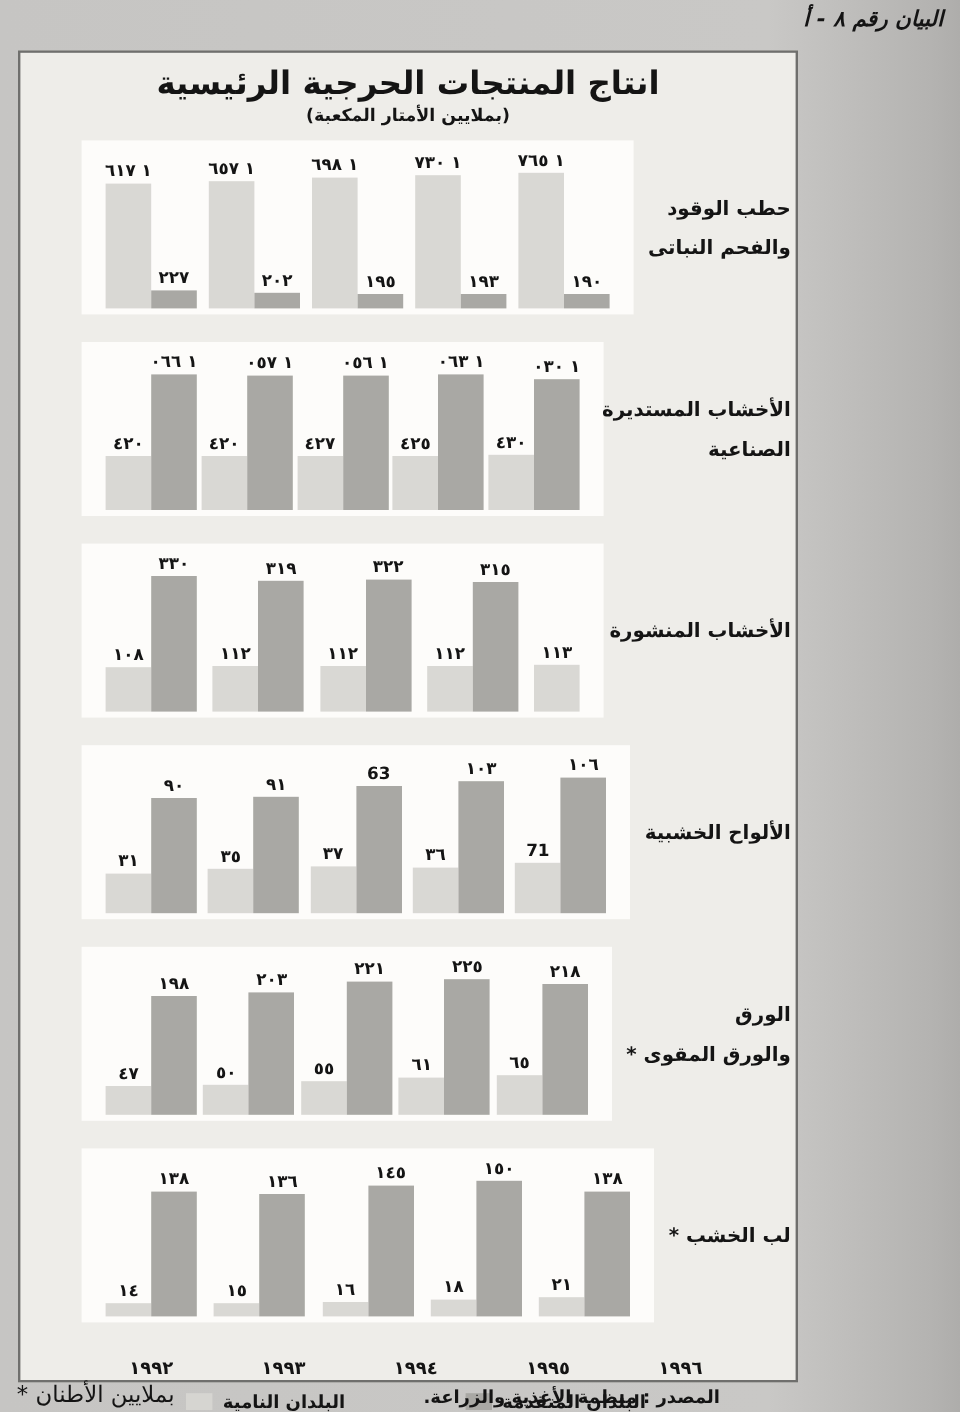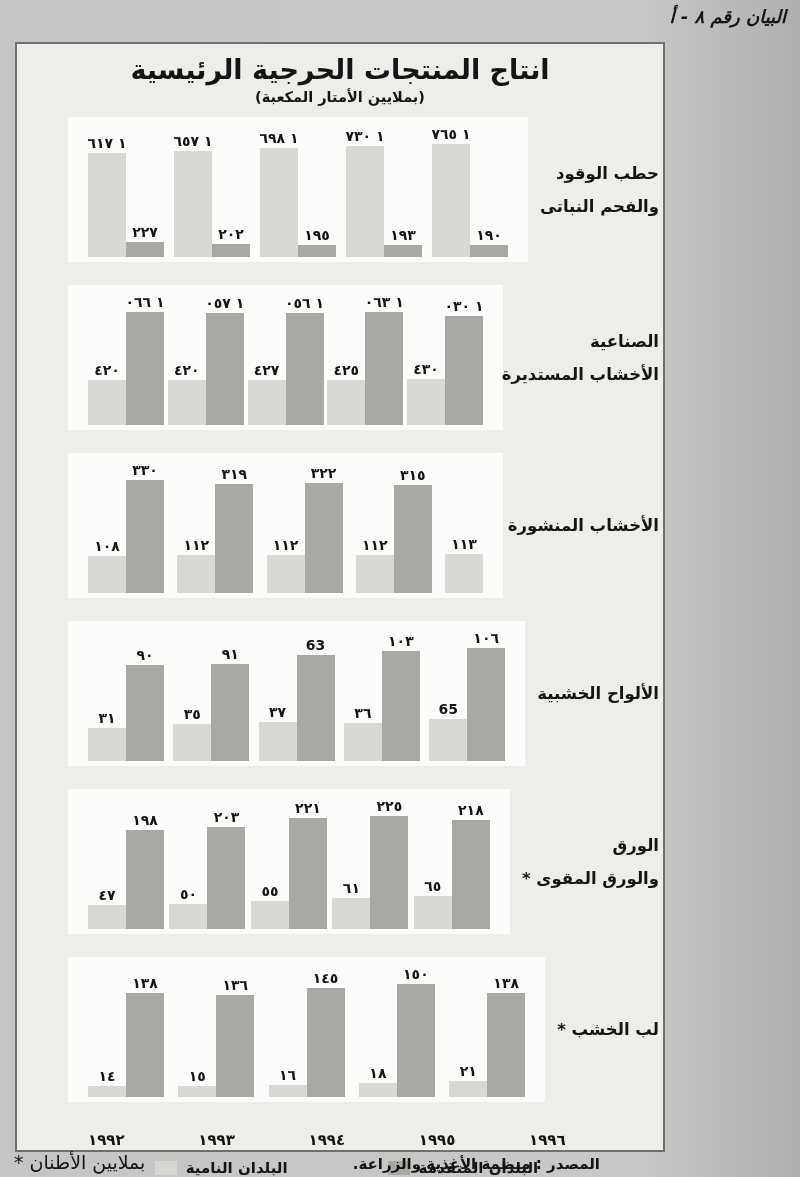--- a/index.html
+++ b/index.html
@@ -42,21 +42,21 @@
     flex:1;direction:rtl;display:flex;flex-direction:column;justify-content:center;
     font-size:16.5px;font-weight:bold;line-height:2.0;
     padding-left:12px;padding-right:4px;text-align:right;
     box-sizing:border-box;max-width:160px;margin-right:0;
   }
   .panel-label div{white-space:nowrap;}
   .years-row{
     margin-left:51px;width:557px;display:flex;justify-content:space-between;
     padding:6px 20px 0 20px;box-sizing:border-box;
   }
-  .year{width:76px;text-align:left;font-size:15px;font-weight:bold;}
+  .year{width:76px;text-align:center;font-size:15px;font-weight:bold;}
   .legend-row{
     margin-left:51px;width:557px;display:flex;justify-content:center;
     gap:100px;margin-top:10px;align-items:center;
   }
   .legend-entry{display:flex;align-items:center;gap:9px;}
   .legend-swatch{width:22px;height:14px;display:inline-block;}
   .legend-swatch.light{background:#d6d5d1;}
   .legend-swatch.dark{background:#a9a8a4;}
   .legend-label{font-size:15px;font-weight:bold;direction:rtl;}
   .footnote{
@@ -182,22 +182,22 @@
               <div class="bar-value">٤٣٠</div>
               <div class="bar light" style="height: 46px;"></div>
             </div>
             <div class="bar-wrap">
               <div class="bar-value">١ ٠٣٠</div>
               <div class="bar dark" style="height: 109px;"></div>
             </div>
           </div>
         </div>
         <div class="panel-label">
+          <div>الأخشاب المستديرة</div>
           <div>الصناعية</div>
-          <div>الأخشاب المستديرة</div>
         </div>
       </div>
       <div class="chart-row">
         <div class="panel">
           <div class="bar-group">
             <div class="bar-wrap">
               <div class="bar-value">١٠٨</div>
               <div class="bar light" style="height: 37px;"></div>
             </div>
             <div class="bar-wrap">
@@ -283,21 +283,21 @@
               <div class="bar-value">٣٦</div>
               <div class="bar light" style="height: 38px;"></div>
             </div>
             <div class="bar-wrap">
               <div class="bar-value">١٠٣</div>
               <div class="bar dark" style="height: 110px;"></div>
             </div>
           </div>
           <div class="bar-group">
             <div class="bar-wrap">
-              <div class="bar-value">65</div>
+              <div class="bar-value">71</div>
               <div class="bar light" style="height: 42px;"></div>
             </div>
             <div class="bar-wrap">
               <div class="bar-value">١٠٦</div>
               <div class="bar dark" style="height: 113px;"></div>
             </div>
           </div>
         </div>
         <div class="panel-label">
           <div>الألواح الخشبية</div>

